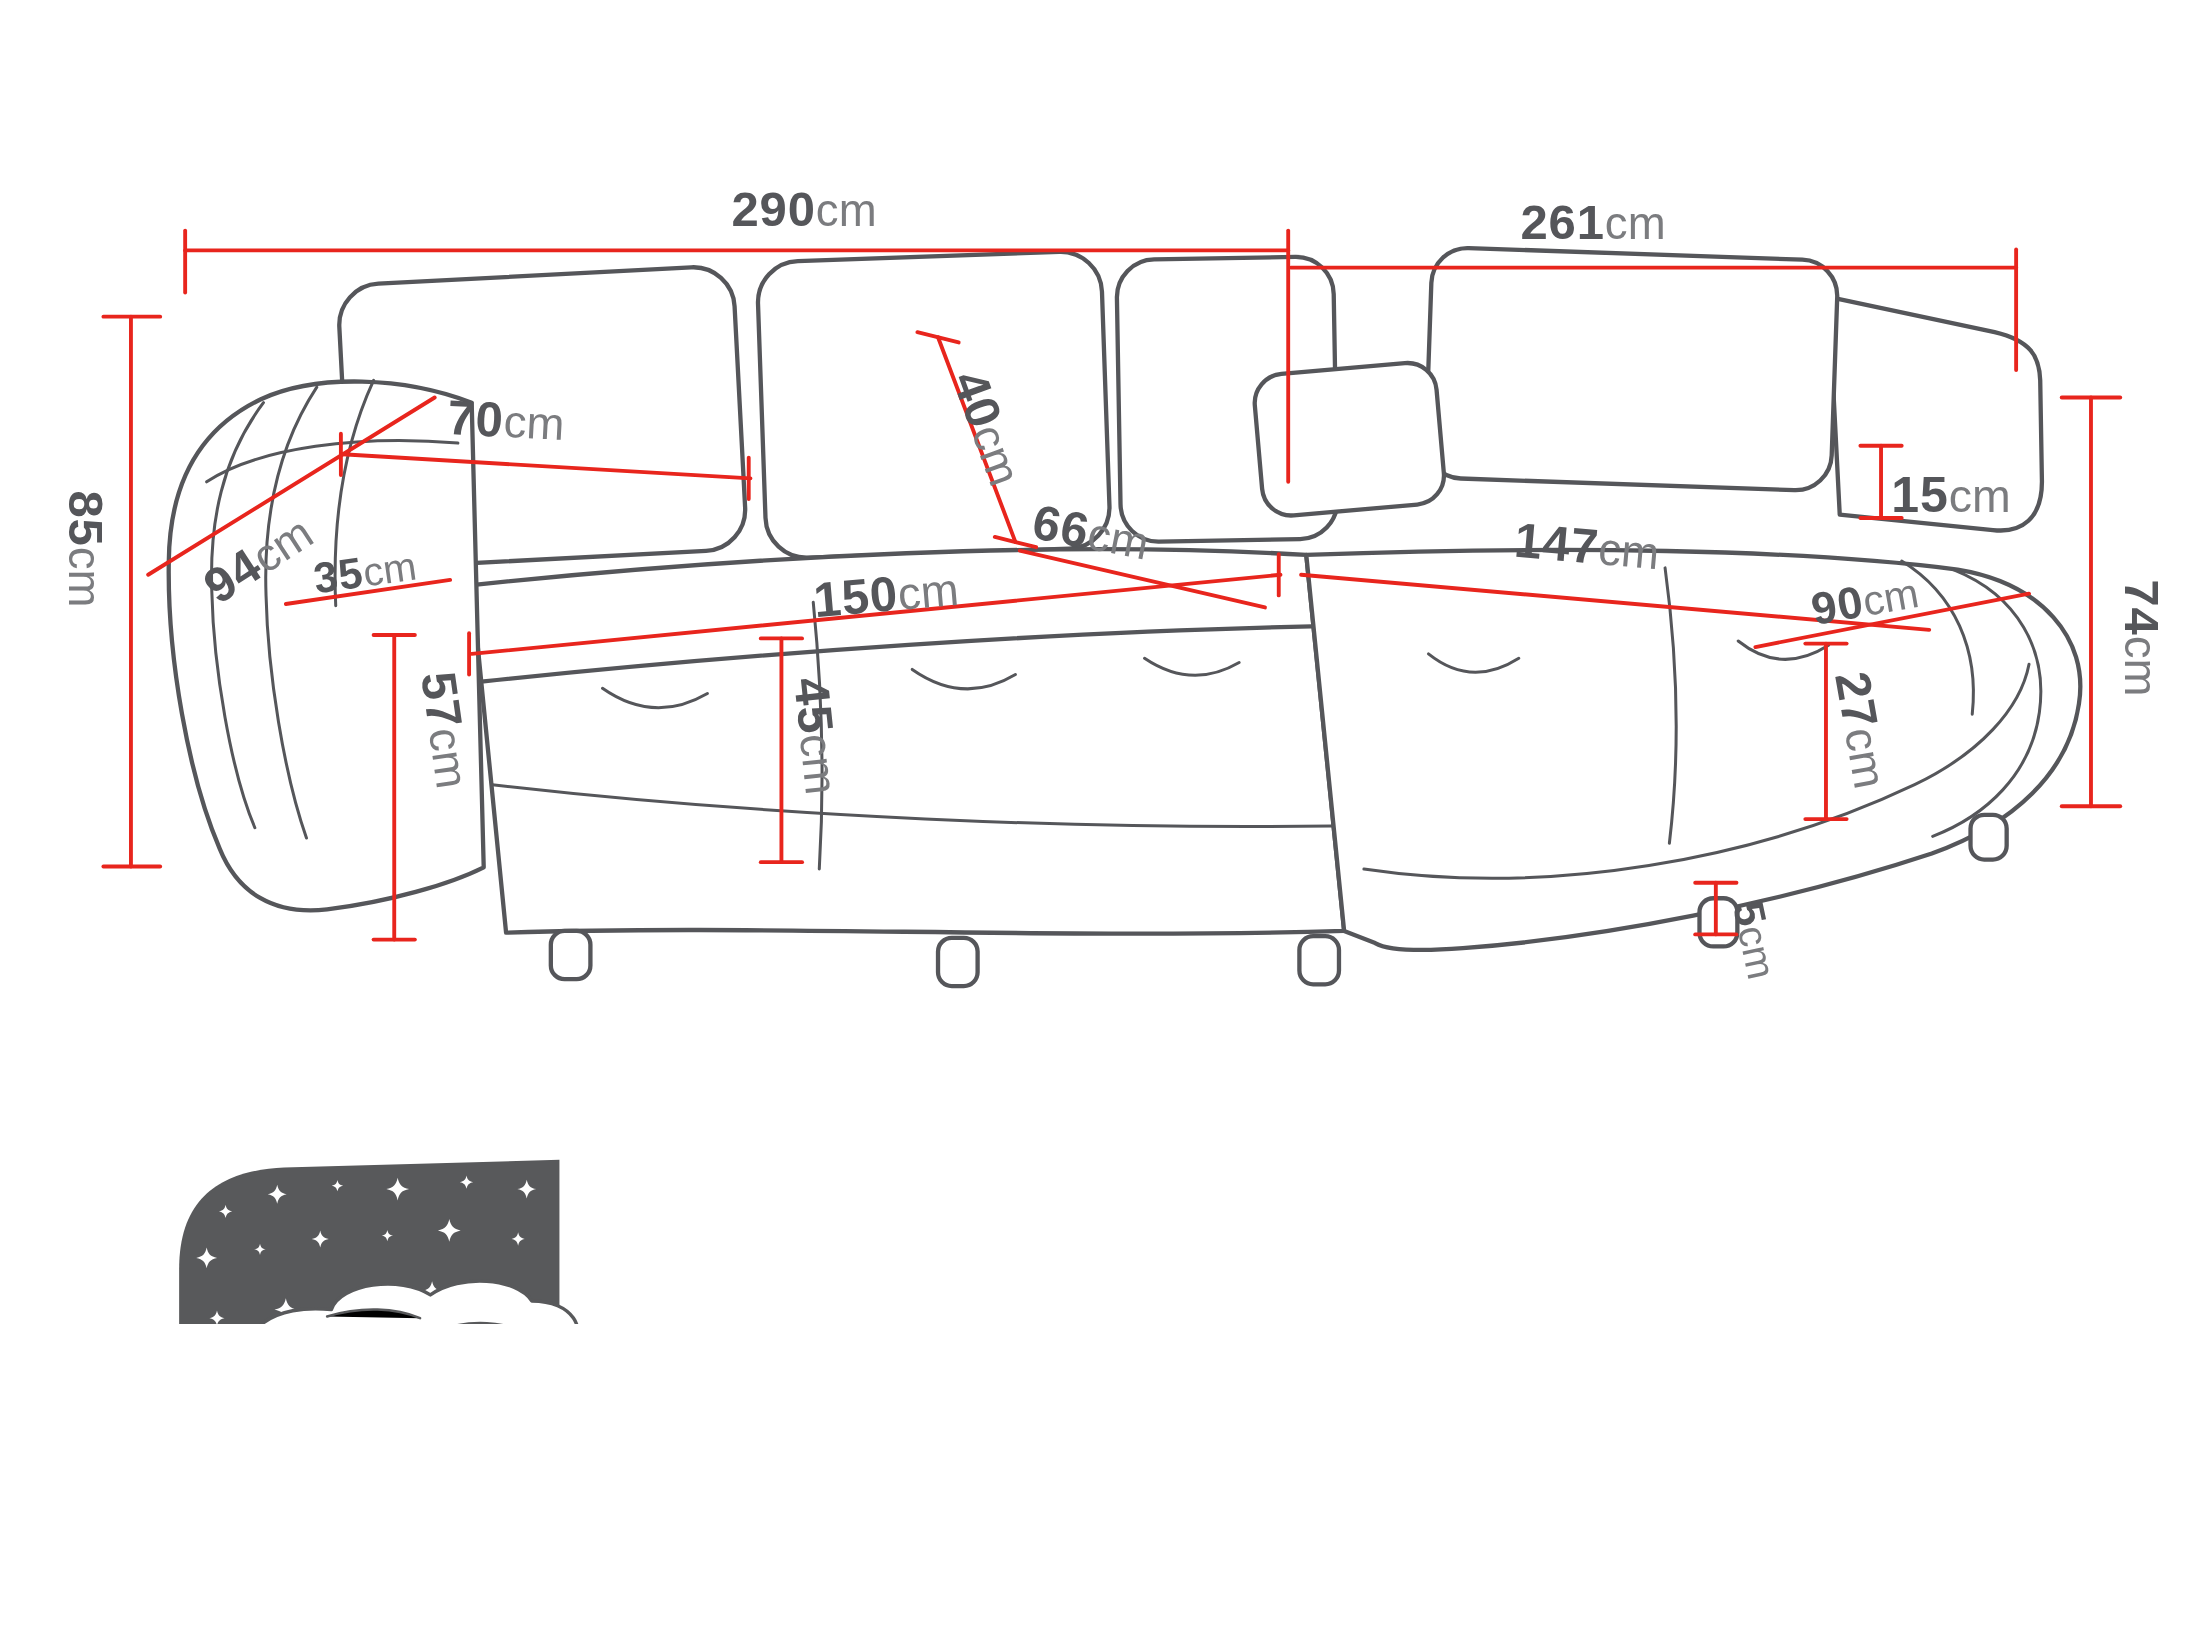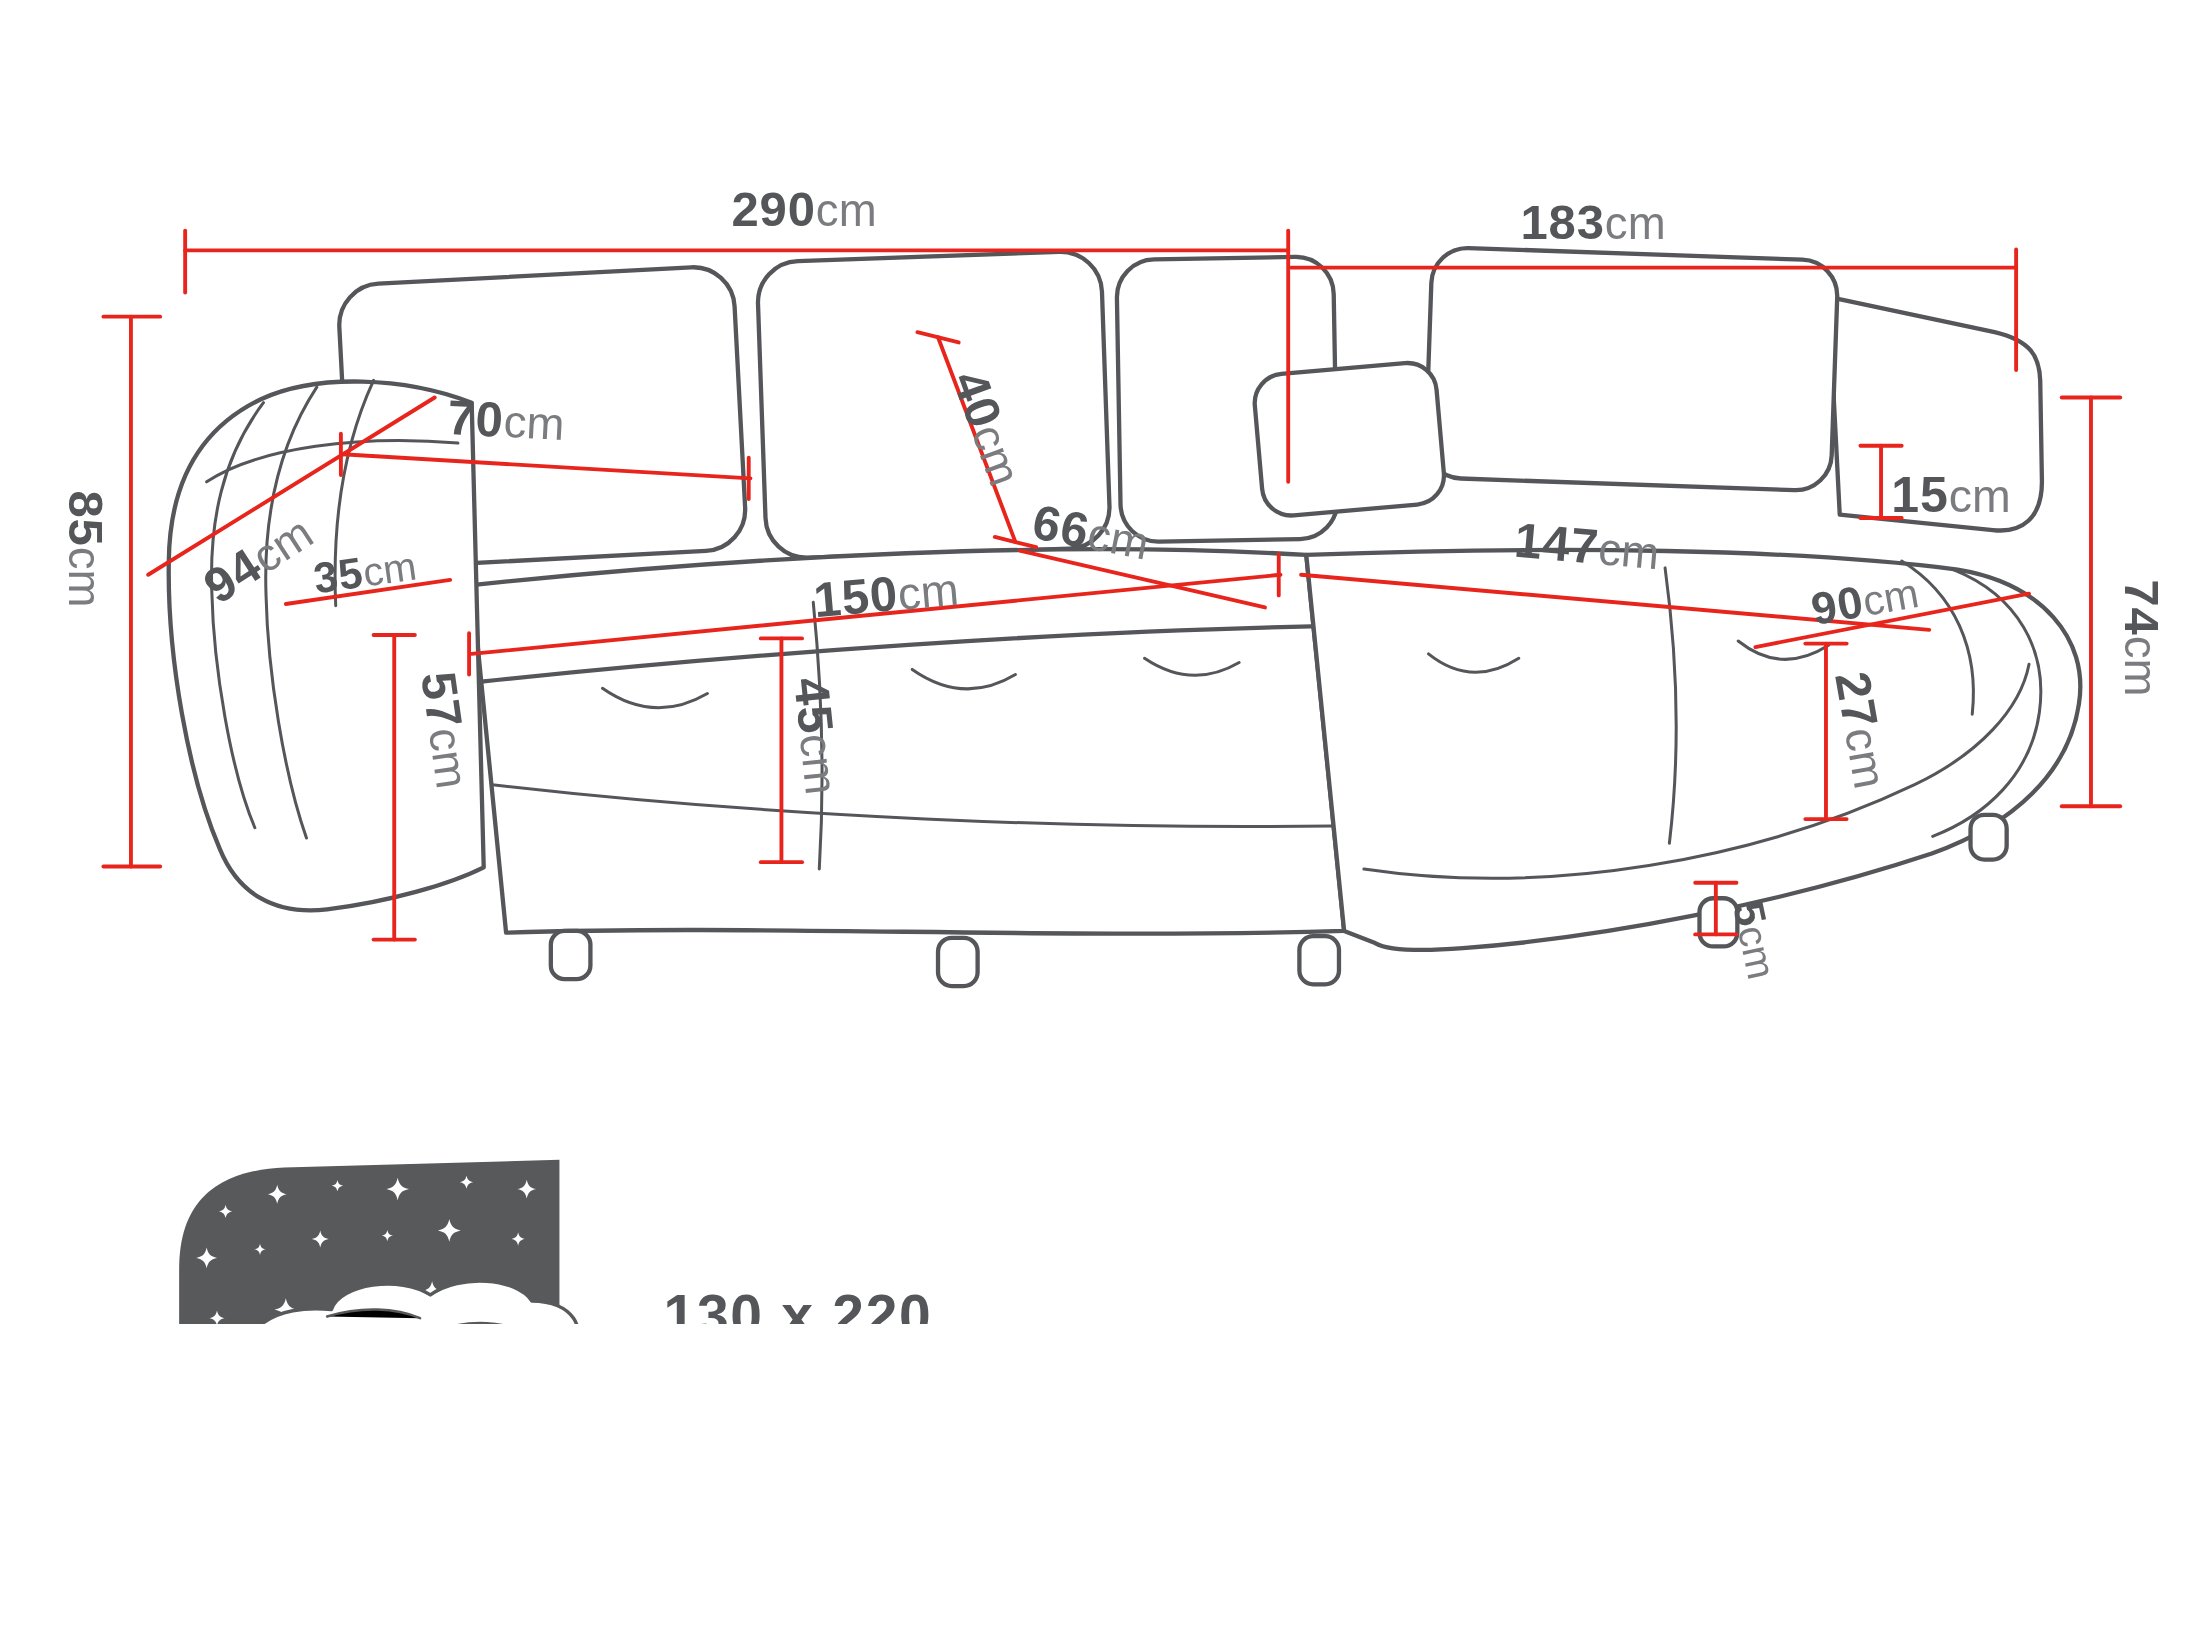--- a/index.html
+++ b/index.html
@@ -178,21 +178,21 @@
         <path d="M 388,1734 L 758,1682" marker-start="url(#arr)" marker-end="url(#arr)"></path>
       </g>
     </g>
   </svg>
 
   <div class="dim" style="left:804px;top:209px;transform:translate(-50%,-50%);">
     <span class="num">290</span><span class="unit">cm</span>
   </div>
 
   <div class="dim" style="left:1593px;top:222px;transform:translate(-50%,-50%);">
-    <span class="num">183</span><span class="unit">cm</span>
+    <span class="num">261</span><span class="unit">cm</span>
   </div>
 
   <div class="dim" style="left:86px;top:549px;transform:translate(-50%,-50%) rotate(90deg);">
     <span class="num">85</span><span class="unit">cm</span>
   </div>
 
   <div class="dim" style="left:258px;top:559px;transform:translate(-50%,-50%) rotate(-33deg);">
     <span class="num">94</span><span class="unit">cm</span>
   </div>
 
@@ -241,16 +241,15 @@
   </div>
 
   <div class="dim" style="left:1862px;top:730px;transform:translate(-50%,-50%) rotate(80deg);">
     <span class="num">27</span><span class="unit">cm</span>
   </div>
 
   <div class="dim" style="left:1755px;top:940px;transform:translate(-50%,-50%) rotate(78deg);font-size:43px;">
     <span class="num">5</span><span class="unit">cm</span>
   </div>
 
-  <div class="bed-label" style="left:798px;top:1315px;transform:translate(-50%,-50%);">130 x 220</div>
 
 </div>
 
 
 </body></html>

